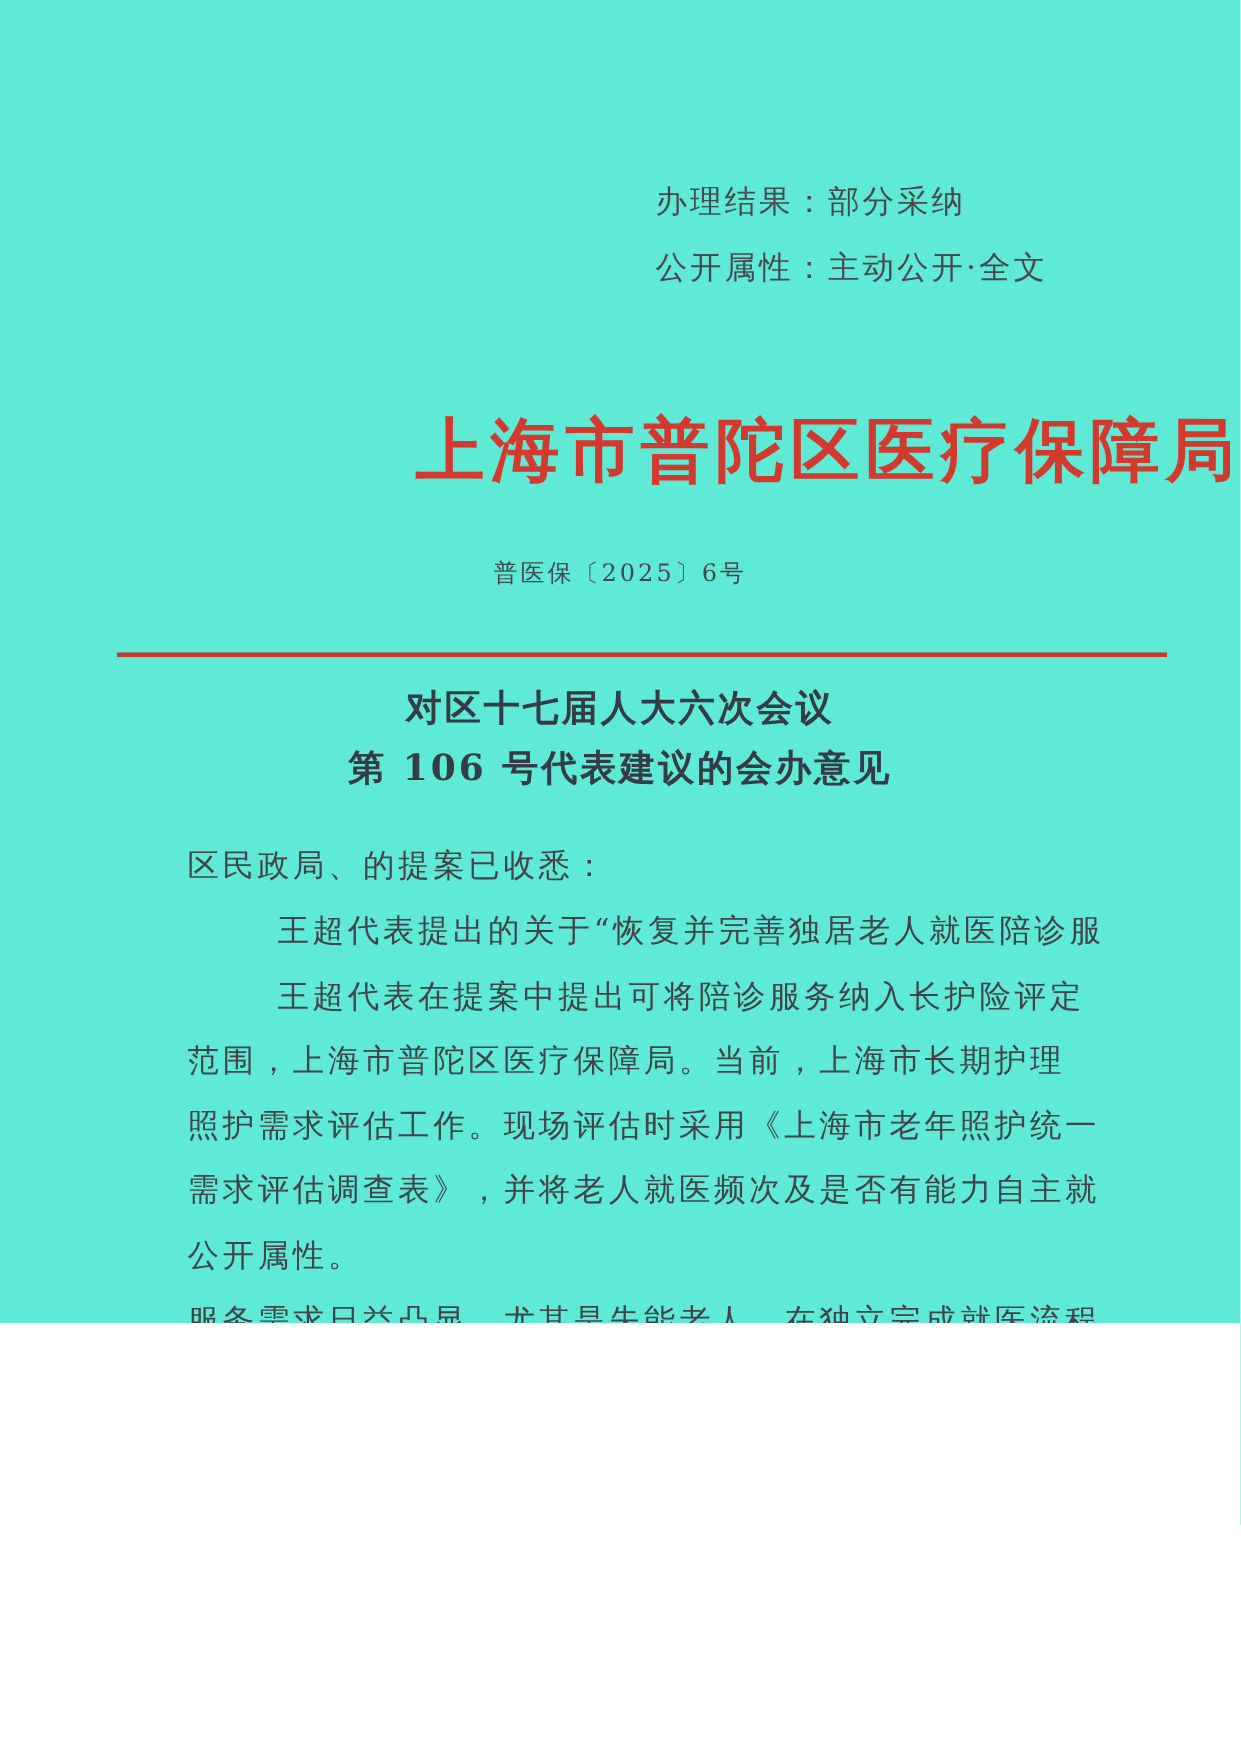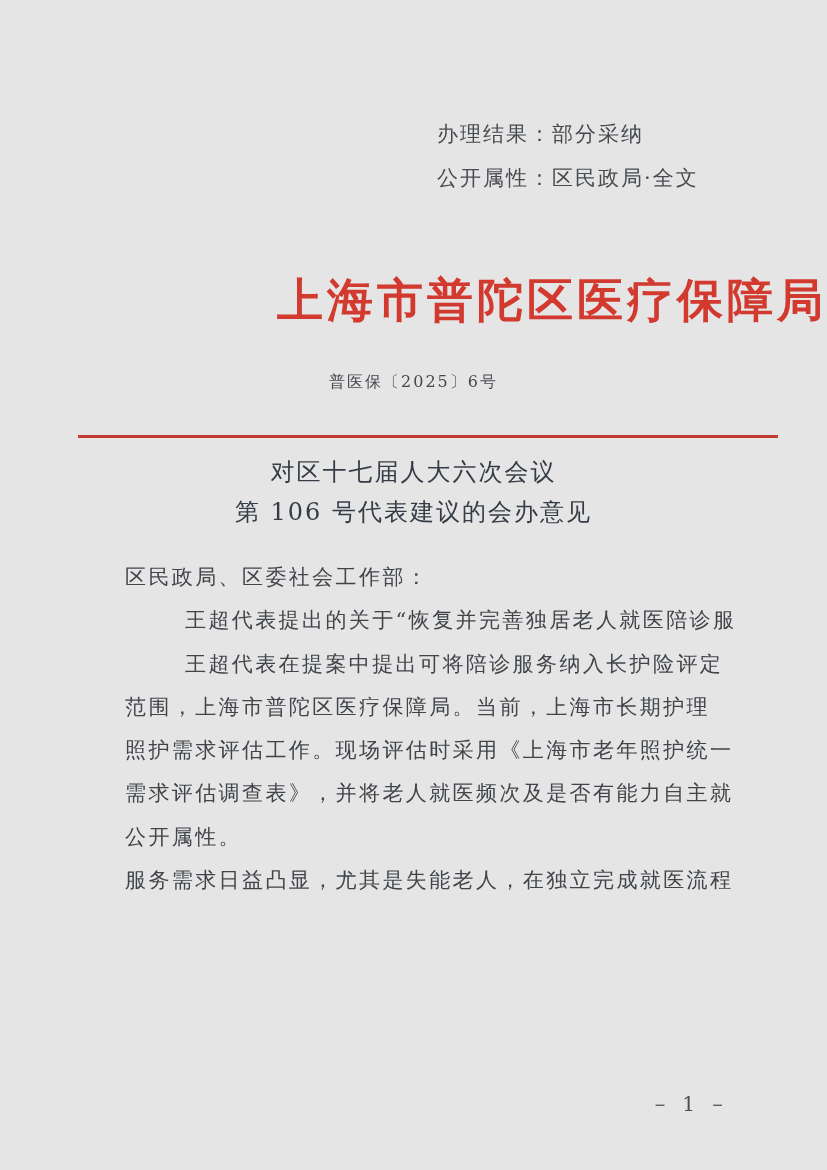--- a/index.html
+++ b/index.html
@@ -3,22 +3,22 @@
 <meta charset="utf-8">
 <style>
   html, body {
     margin: 0;
     padding: 0;
     background: #ffffff;
   }
   .page {
     position: relative;
     width: 827px;
-    height: 1170px;
-    background: #e5e5e5;
+    height: 882px;
+    background: #5eead4;
     overflow: hidden;
     font-family: "DejaVu Serif", "Liberation Serif", serif;
     color: #3f4347;
   }
   .meta-block {
     position: absolute;
     left: 437px;
     top: 112px;
     font-size: 21px;
     line-height: 44px;
@@ -55,21 +55,21 @@
     width: 700px;
     height: 3px;
   }
   .doc-title {
     position: absolute;
     left: 0;
     right: 0;
     top: 452px;
     text-align: center;
     font-size: 24px;
-    font-weight: normal;
+    font-weight: bold;
     line-height: 40px;
     letter-spacing: 2px;
     color: #363c46;
     white-space: nowrap;
   }
   .body-block {
     position: absolute;
     left: 125px;
     top: 556px;
     width: 616px;
@@ -95,36 +95,36 @@
     white-space: nowrap;
   }
 </style>
 </head>
 <body>
 
 <div class="page">
 
   <div class="meta-block">
     <div>办理结果：部分采纳</div>
-    <div>公开属性：区民政局·全文</div>
+    <div>公开属性：主动公开·全文</div>
   </div>
 
   <div class="agency-title" style="color: rgb(210, 58, 48); text-align: right;">上海市普陀区医疗保障局</div>
 
   <div class="doc-number">普医保〔2025〕6号</div>
 
   <div class="red-rule" style="background: rgb(194, 58, 50);"></div>
 
   <div class="doc-title">
     <div>对区十七届人大六次会议</div>
     <div>第 106 号代表建议的会办意见</div>
   </div>
 
   <div class="body-block">
-      <div class="body-line">区民政局、区委社会工作部：</div>
+      <div class="body-line">区民政局、的提案已收悉：</div>
       <div class="body-line indent">王超代表提出的关于“恢复并完善独居老人就医陪诊服</div>
       <div class="body-line indent">王超代表在提案中提出可将陪诊服务纳入长护险评定</div>
       <div class="body-line">范围，上海市普陀区医疗保障局。当前，上海市长期护理</div>
       <div class="body-line">照护需求评估工作。现场评估时采用《上海市老年照护统一</div>
       <div class="body-line">需求评估调查表》，并将老人就医频次及是否有能力自主就</div>
       <div class="body-line">公开属性。</div>
       <div class="body-line">服务需求日益凸显，尤其是失能老人，在独立完成就医流程</div>
     </div>
 
   <div class="page-number">－ 1 －</div>

